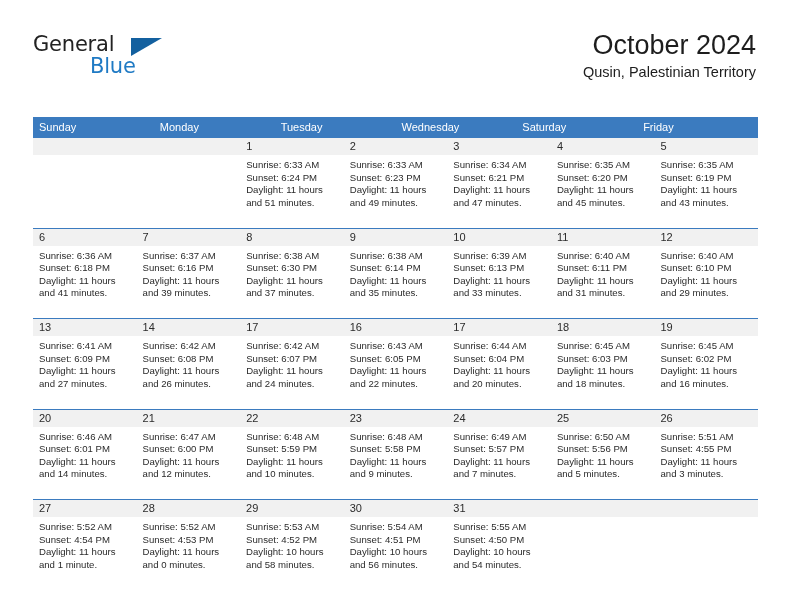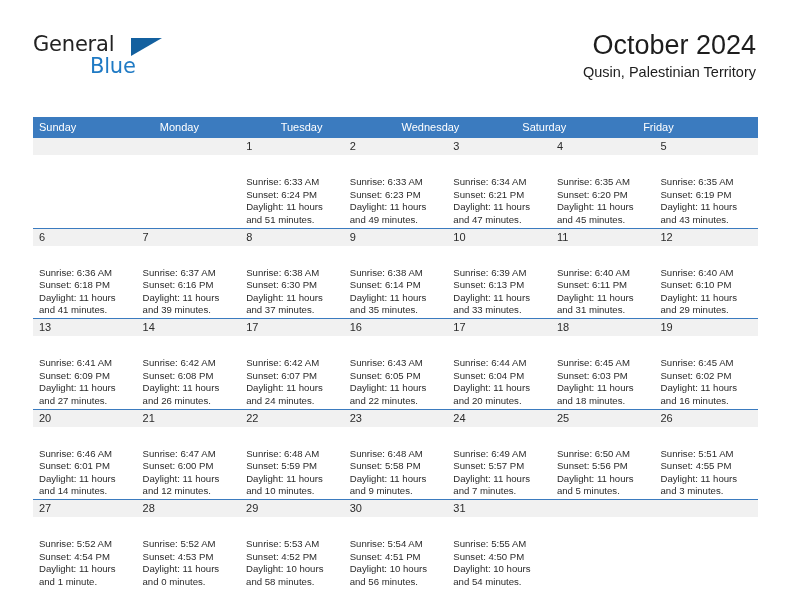--- a/index.html
+++ b/index.html
@@ -133,21 +133,21 @@
     font-size: 11px;
     color: #2b2b2b;
     line-height: 17px;
     padding-left: 6px;
     box-sizing: border-box;
   }
   .day-num-band.empty {
     background: #f1f1f1;
   }
   .day-body {
-    padding: 21px 6px 0 6px;
+    padding: 4px 6px 0 6px;
     font-size: 9.6px;
     line-height: 12.6px;
     color: #2b2b2b;
   }
   .day-body div {
     white-space: nowrap;
   }
 </style>
 </head>
 <body>

